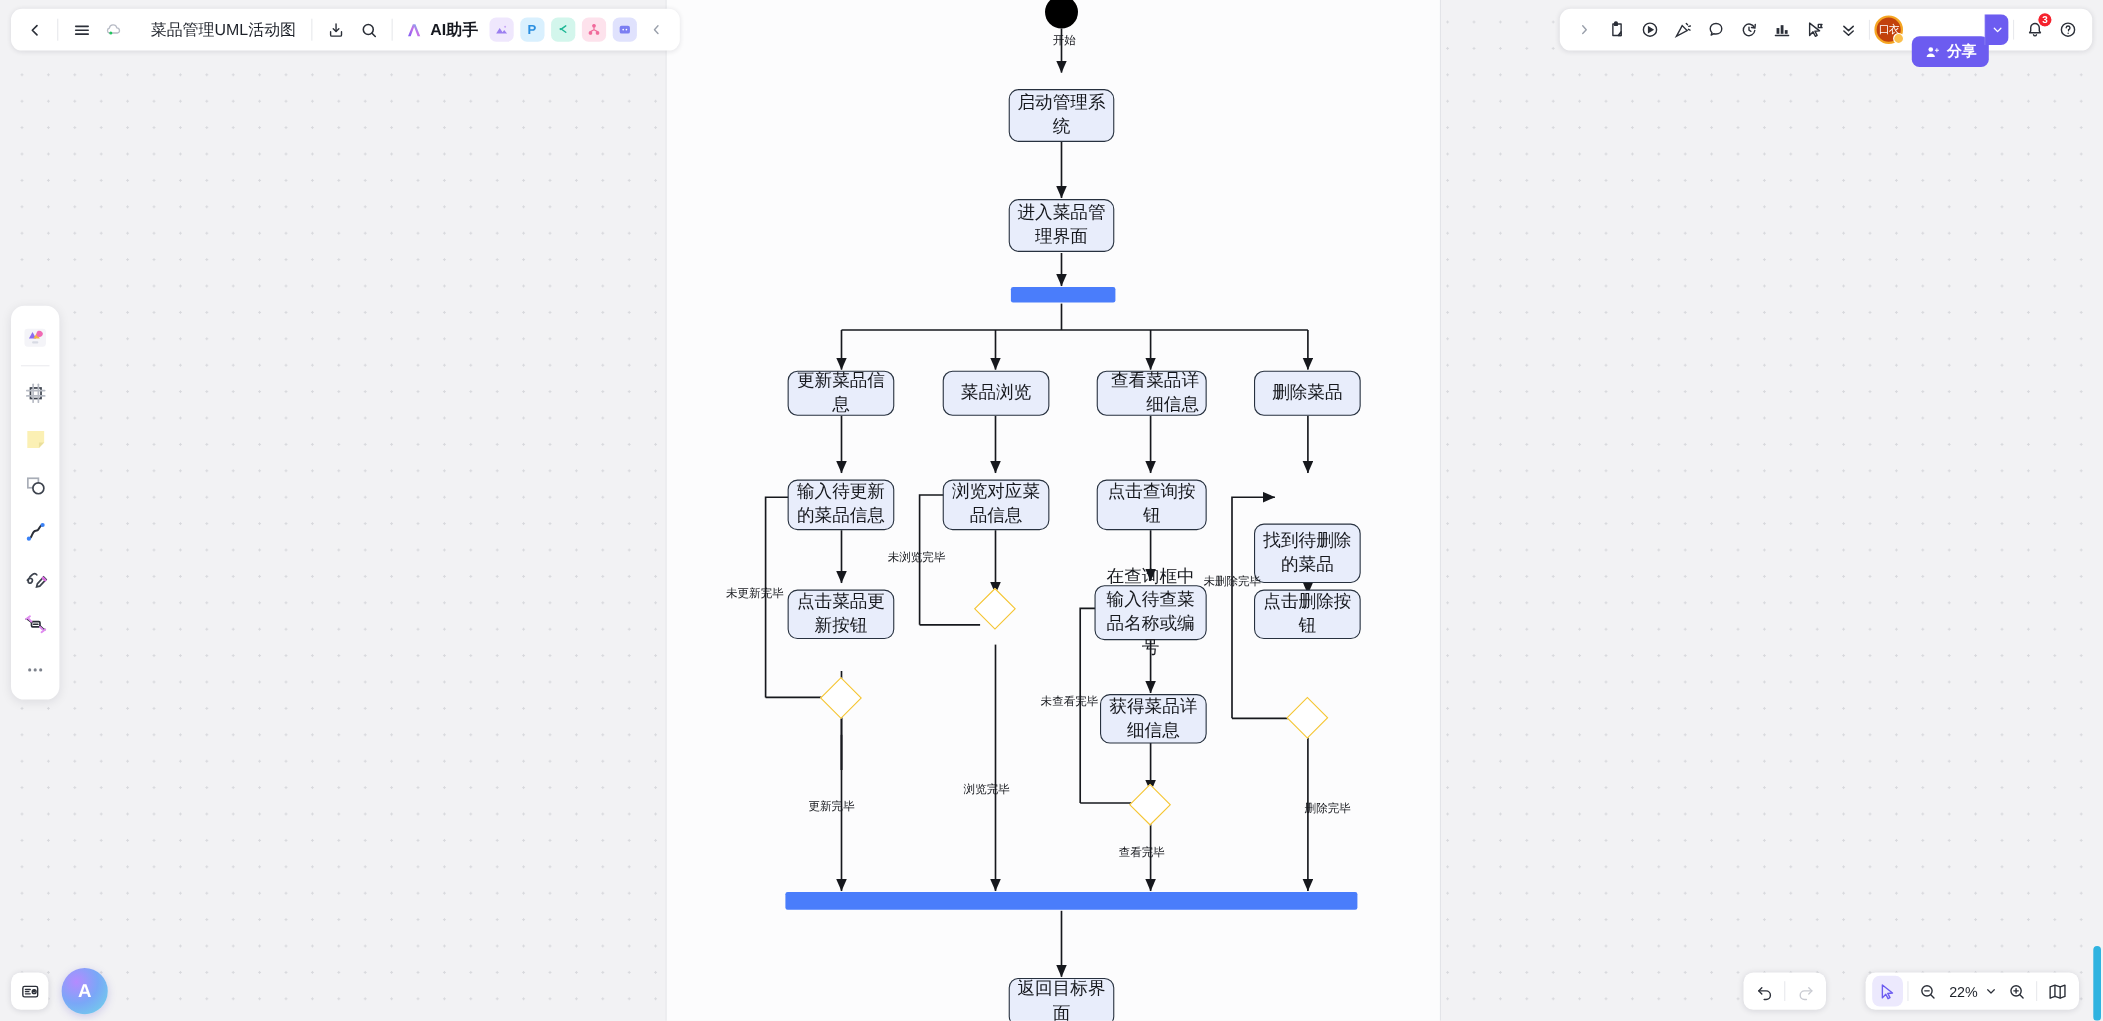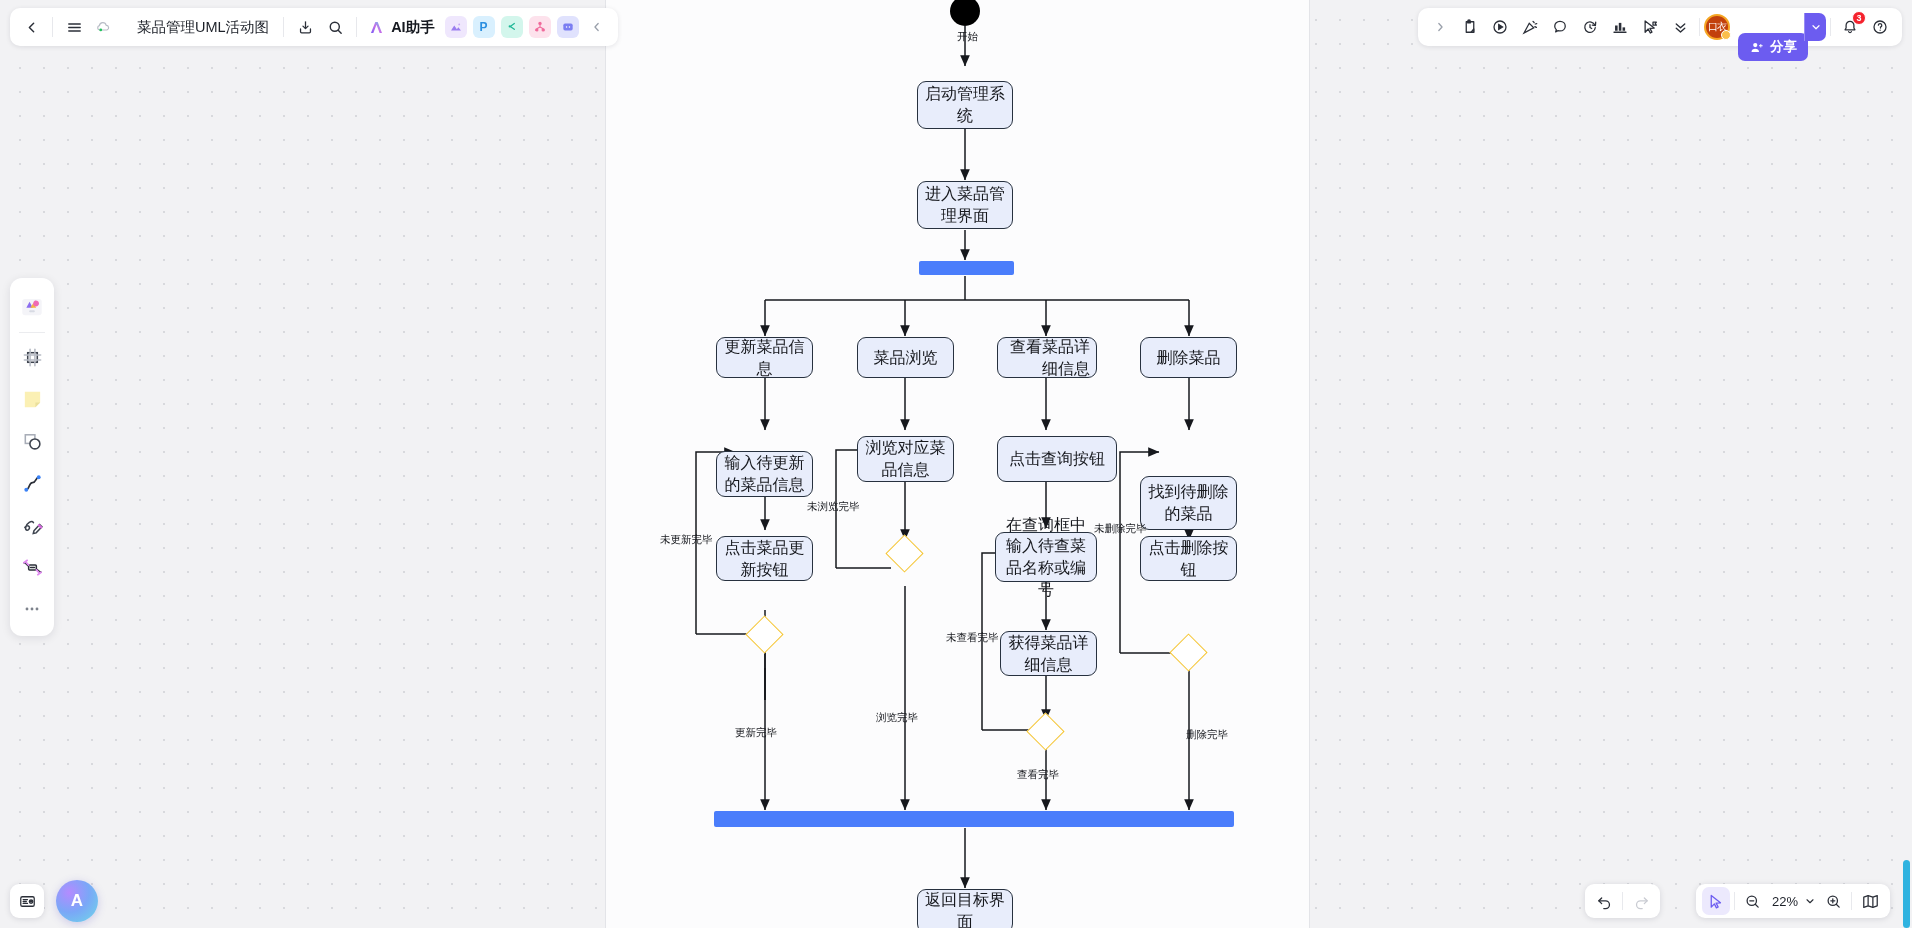--- a/index.html
+++ b/index.html
@@ -272,23 +272,23 @@
     <div class="node" style="left:917px;top:81px;width:96px;height:48px;">启动管理系统</div>
     <div class="node" style="left:917px;top:181px;width:96px;height:48px;">进入菜品管理界面</div>
 
     <div class="bar" style="left:919px;top:261px;width:95px;height:14px;"></div>
 
     <div class="node" style="left:716px;top:337px;width:97px;height:41px;">更新菜品信息</div>
     <div class="node" style="left:857px;top:337px;width:97px;height:41px;">菜品浏览</div>
     <div class="node" style="left:997px;top:337px;width:100px;height:41px;text-align:right;">查看菜品详细信息</div>
     <div class="node" style="left:1140px;top:337px;width:97px;height:41px;">删除菜品</div>
 
-    <div class="node" style="left:716px;top:436px;width:97px;height:46px;margin-top:15px;">输入待更新的菜品信息</div>
+    <div class="node" style="left:716px;top:436px;width:97px;height:46px;">输入待更新的菜品信息</div>
     <div class="node" style="left:857px;top:436px;width:97px;height:46px;">浏览对应菜品信息</div>
-    <div class="node" style="left:997px;top:436px;width:120px;height:46px;">点击查询按钮</div>
+    <div class="node" style="left:997px;top:436px;width:100px;height:46px;">点击查询按钮</div>
     <div class="node" style="left:1140px;top:436px;width:97px;height:54px;margin-top:40px;">找到待删除的菜品</div>
 
     <div class="node" style="left:716px;top:536px;width:97px;height:45px;">点击菜品更新按钮</div>
     <div class="node" style="left:995px;top:532px;width:102px;height:50px;">在查询框中输入待查菜品名称或编号</div>
     <div class="node" style="left:1140px;top:536px;width:97px;height:45px;">点击删除按钮</div>
     <div class="node" style="left:1000px;top:631px;width:97px;height:45px;">获得菜品详细信息</div>
 
     <div class="diamond" style="left:891px;top:540px;"></div>
     <div class="diamond" style="left:751px;top:621px;"></div>
     <div class="diamond" style="left:1175px;top:639px;"></div>

